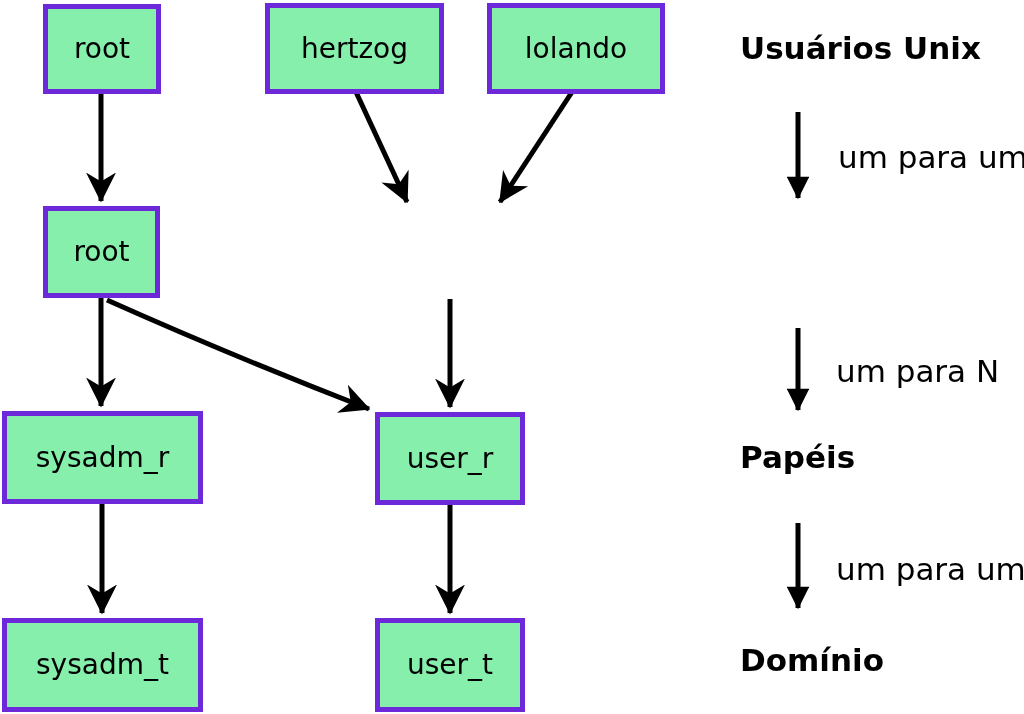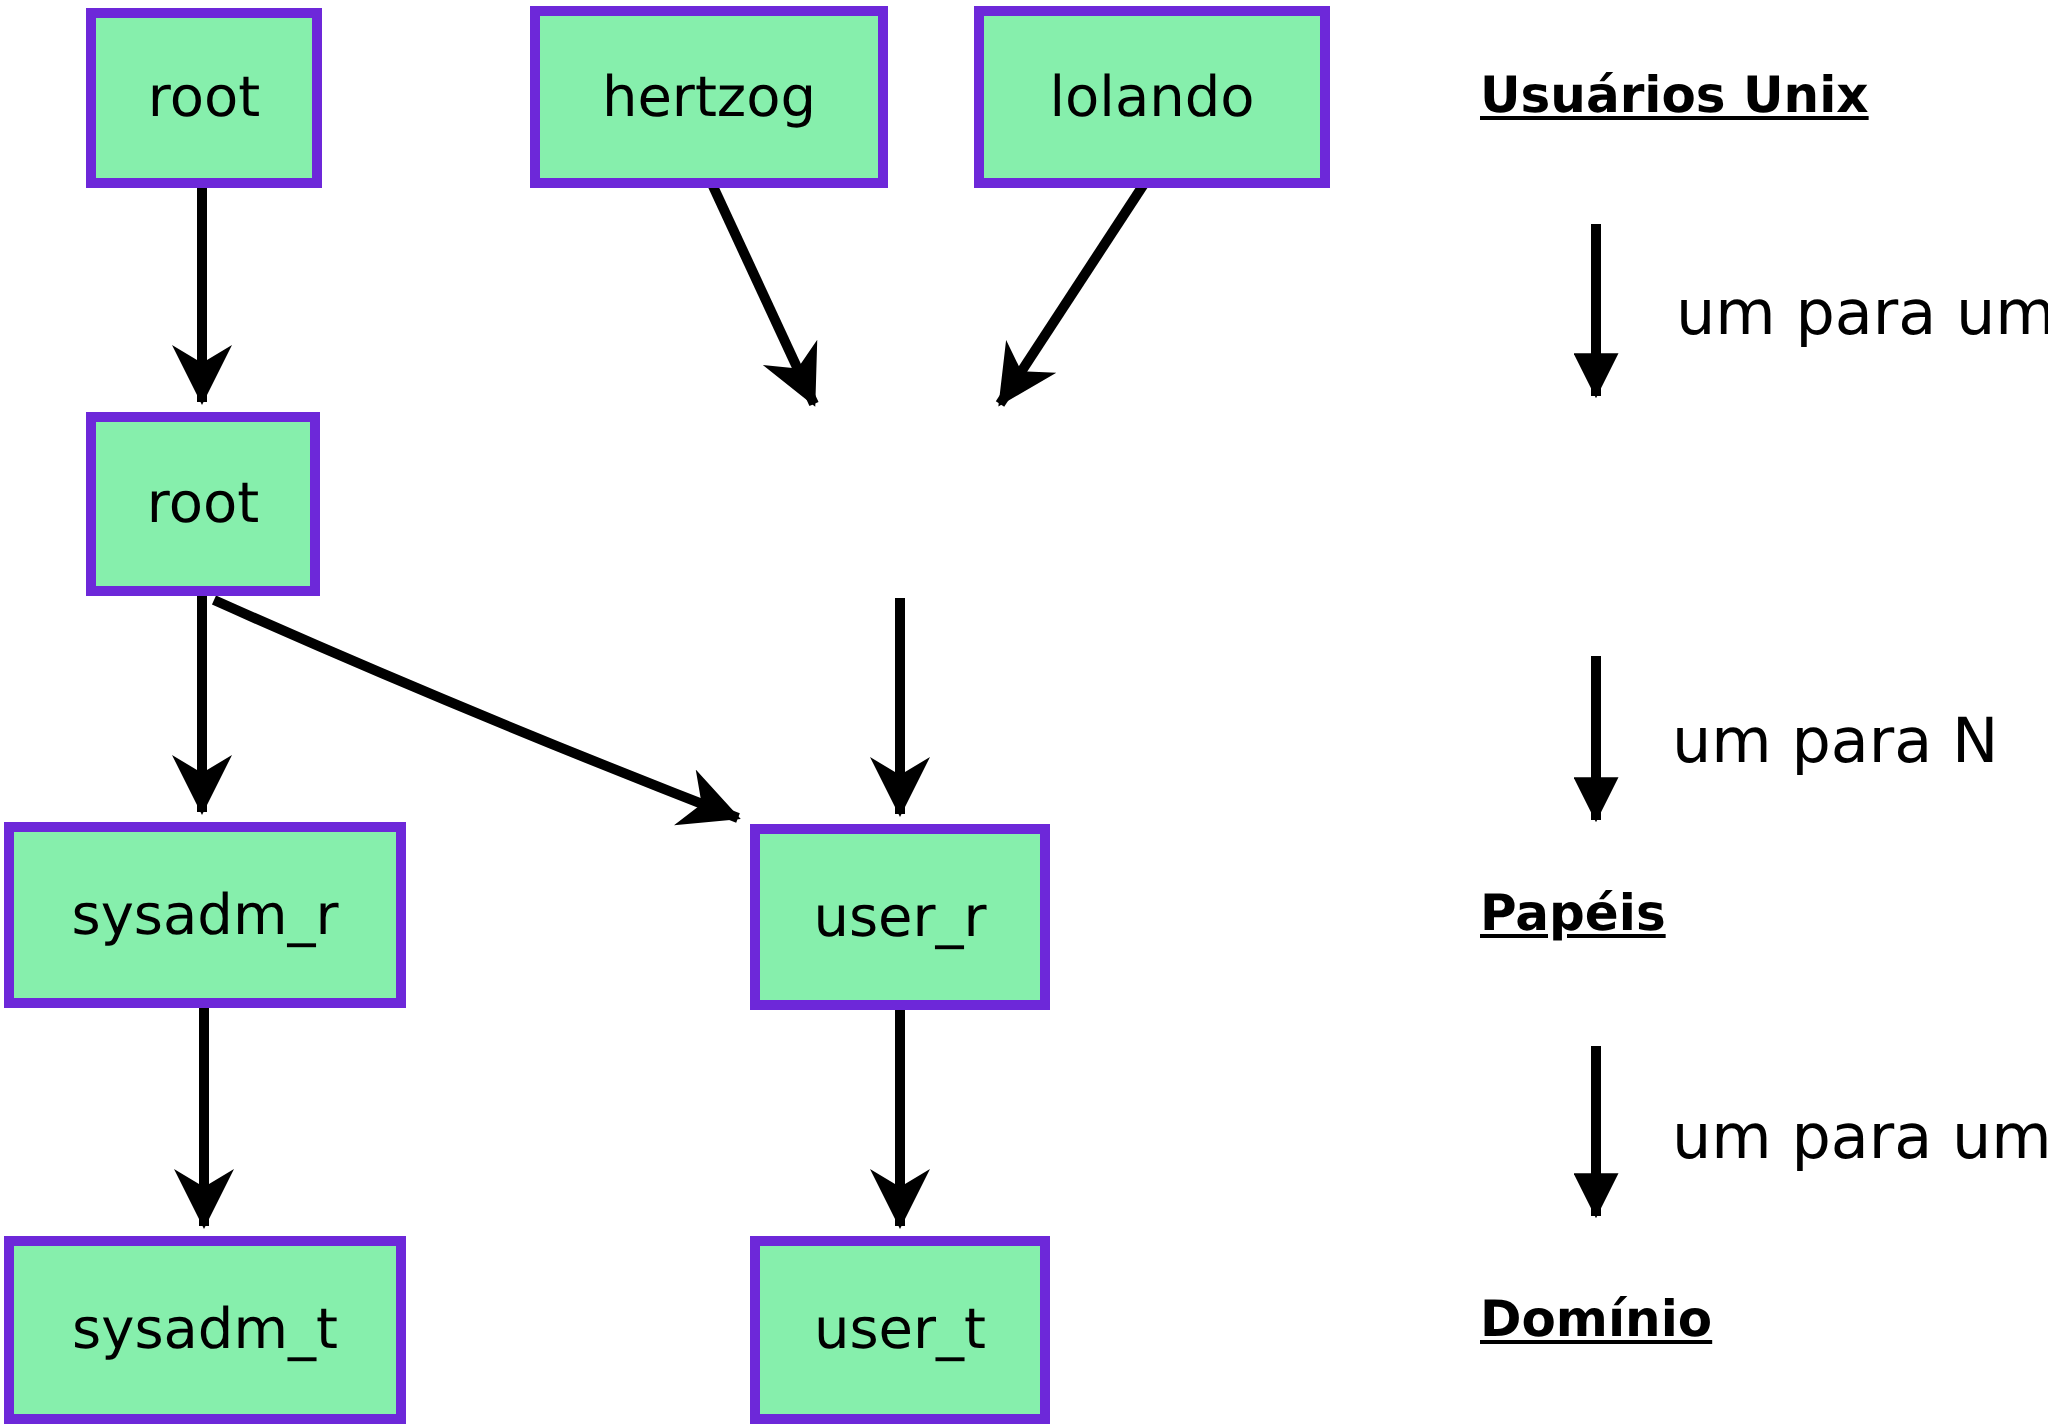--- a/index.html
+++ b/index.html
@@ -24,25 +24,24 @@
     background: #86efac;
     display: flex;
     align-items: center;
     justify-content: center;
     font-size: 28px;
     line-height: 1;
     white-space: nowrap;
   }
   .legend-title {
     position: absolute;
-    font-size: 25px;
+    font-size: 31px;
     font-weight: bold;
     line-height: 42px;
     white-space: nowrap;
-    text-decoration: underline;
   }
   .legend-mapping {
     position: absolute;
     font-size: 31px;
     font-weight: normal;
     line-height: 1;
     white-space: nowrap;
   }
   
   .n-root-unix   { left: 43px;  top: 4px;   width: 118px; height: 90px; }

